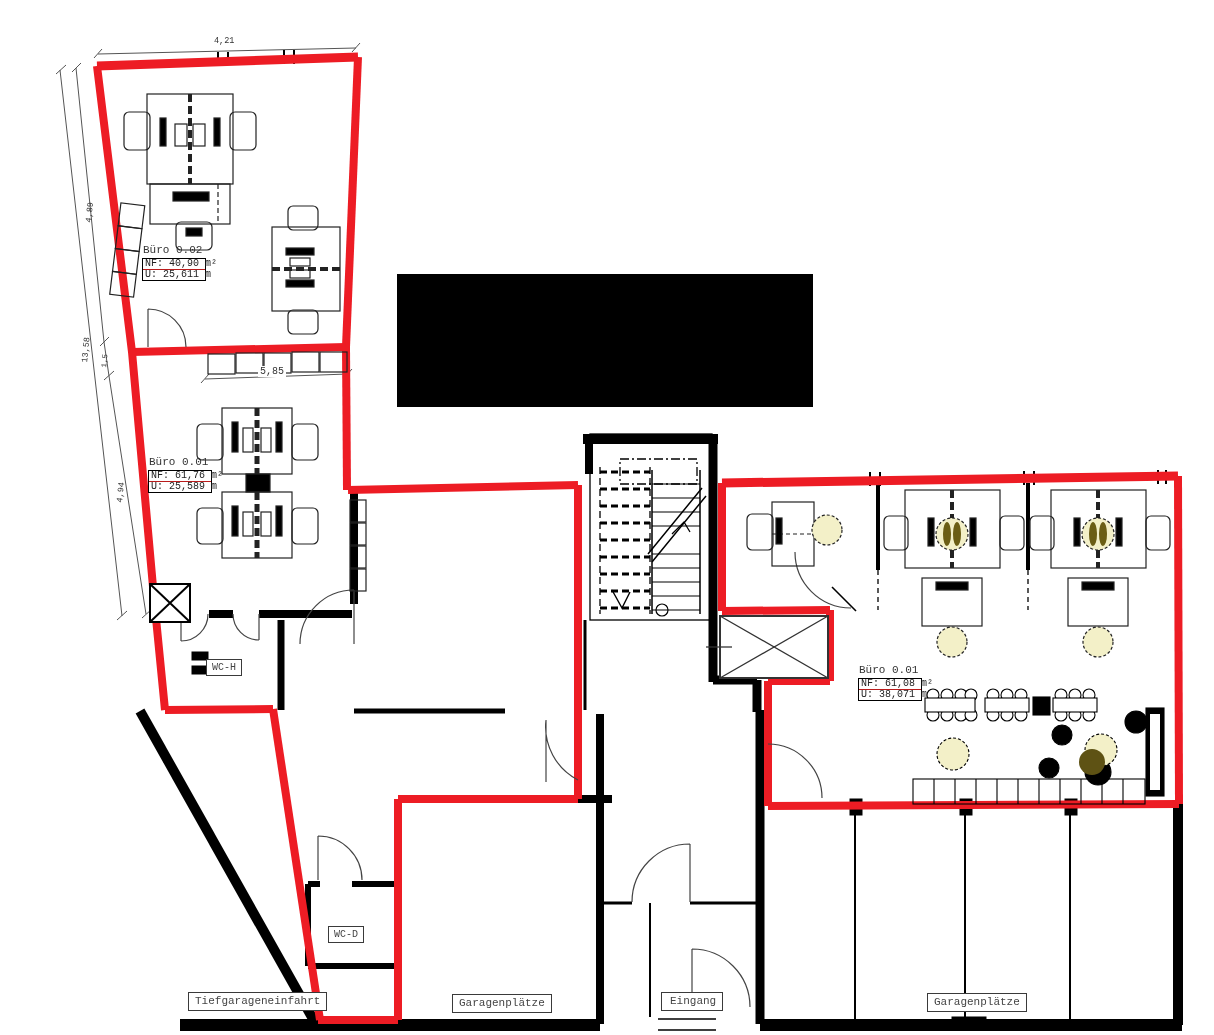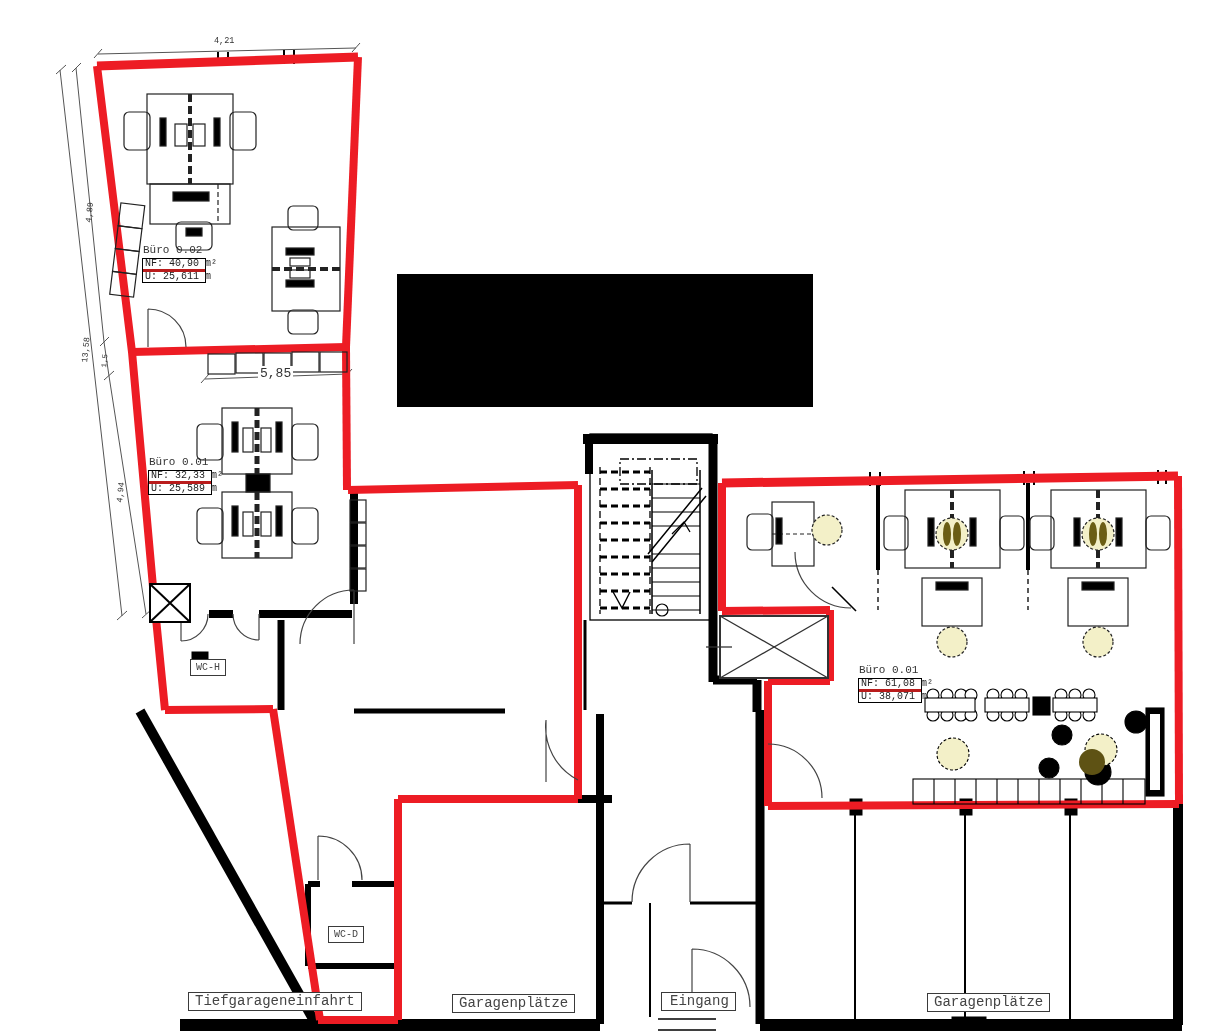--- a/index.html
+++ b/index.html
@@ -1,26 +1,26 @@
 <!DOCTYPE html>
 <html><head>
 <meta charset="utf-8">
 <style>
   html,body{margin:0;padding:0;background:#ffffff;}
   #plan{position:relative;width:1214px;height:1035px;background:#ffffff;overflow:hidden;
         font-family:Liberation Mono, monospace;margin-top:22px;}
   #linework{position:absolute;left:0;top:0;}
   .lblbox{position:absolute;border:1.5px solid #3a3a3a;background:#fff;color:#444;
-          font-size:14px;line-height:13px;padding:2px 6px;white-space:nowrap;z-index:5;}
+          font-size:11px;line-height:13px;padding:2px 6px;white-space:nowrap;z-index:5;}
   .smallbox{font-size:10px;padding:1px 5px;}
   .roomlabel{position:absolute;z-index:5;color:#222;}
   .roomlabel .rl-title{font-size:11px;margin:0 0 2px 1px;color:#333;}
   .rl-table{border:1px solid #000;width:62px;background:#fff;}
   .rl-row{font-size:10px;line-height:10px;padding:0 2px;color:#222;white-space:nowrap;}
-  .rl-row + .rl-row{border-top:3px solid #b91c1c;}
+  .rl-row + .rl-row{border-top:1px solid #b91c1c;}
   .dim{position:absolute;font-size:8.5px;color:#333;z-index:4;white-space:nowrap;}
   .dim.rot{transform:rotate(-84deg);transform-origin:left top;}
 </style>
 </head>
 <body>
 
 <div id="plan">
 
 <svg id="linework" width="1214" height="1035" viewBox="0 0 1214 1035">
 
@@ -297,47 +297,47 @@
   </g>
 
   <rect x="397" y="252" width="416" height="133" fill="#000"></rect>
 </svg>
 
   <div class="dim" style="left:214px;top:14px;">4,21</div>
   <div class="dim rot" style="left:80px;top:340px;">13,58</div>
   <div class="dim rot" style="left:84px;top:200px;">4,89</div>
   <div class="dim rot" style="left:100px;top:345px;font-size:7.5px;">1,5</div>
   <div class="dim rot" style="left:115px;top:480px;">4,94</div>
-  <div class="dim" style="left:258px;top:344px;font-size:13px;background:#fff;padding:0 2px;">5,85</div>
+  <div class="dim" style="left:258px;top:344px;font-size:10px;background:#fff;padding:0 2px;">5,85</div>
 
   <div class="roomlabel" style="left:142px;top:222px;">
     <div class="rl-title">Büro 0.02</div>
     <div class="rl-table">
       <div class="rl-row">NF: 40,90 m²</div>
       <div class="rl-row">U: 25,611 m</div>
     </div>
   </div>
 
   <div class="roomlabel" style="left:148px;top:434px;">
     <div class="rl-title">Büro 0.01</div>
     <div class="rl-table">
-      <div class="rl-row">NF: 32,33 m²</div>
+      <div class="rl-row">NF: 61,76 m²</div>
       <div class="rl-row">U: 25,589 m</div>
     </div>
   </div>
 
   <div class="roomlabel" style="left:858px;top:642px;">
     <div class="rl-title">Büro 0.01</div>
     <div class="rl-table">
       <div class="rl-row">NF: 61,08 m²</div>
       <div class="rl-row">U: 38,071 m</div>
     </div>
   </div>
 
-  <div class="lblbox smallbox" style="left:190px;top:637px;">WC-H</div>
+  <div class="lblbox smallbox" style="left:206px;top:637px;">WC-H</div>
   <div class="lblbox smallbox" style="left:328px;top:904px;">WC-D</div>
 
   <div class="lblbox" style="left:188px;top:970px;">Tiefgarageneinfahrt</div>
   <div class="lblbox" style="left:452px;top:972px;">Garagenplätze</div>
   <div class="lblbox" style="left:661px;top:970px;padding-left:8px;">Eingang</div>
   <div class="lblbox" style="left:927px;top:971px;">Garagenplätze</div>
 
 </div>
 
 </body></html>

